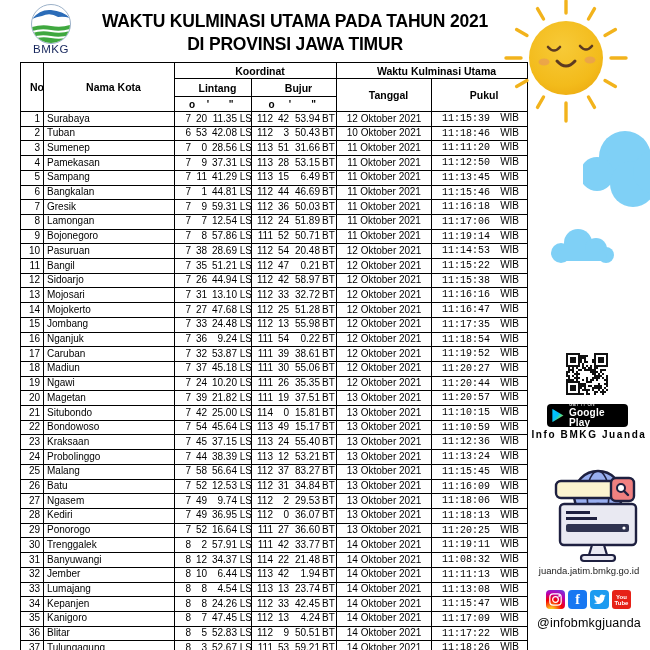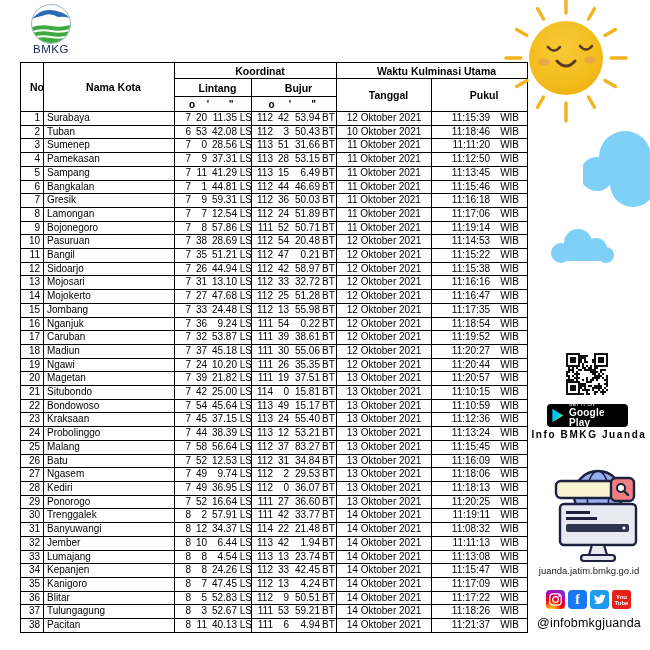--- a/index.html
+++ b/index.html
@@ -31,21 +31,21 @@
   tbody td{height:12.7px;line-height:12.7px;}
   td.c-no{text-align:right;padding-right:3px;}
   td.c-kota{text-align:left;padding-left:3px;}
   .sub{display:inline-block;text-align:right;vertical-align:top;}
   .lat-deg{width:16px;} .lat-min{width:16px;} .lat-sec{width:30px;}
   .lat-suf{width:13px;text-align:right;padding-left:2px;}
   .lon-deg{width:21px;} .lon-min{width:16px;} .lon-sec{width:31px;}
   .lon-suf{width:14px;text-align:left;padding-left:2px;}
   .degsym .sub{text-align:center;font-weight:bold;}
   td.c-tgl{text-align:center;}
-  td.c-pkl .pk-time{display:inline-block;width:52px;text-align:right;margin-left:6px;}
+  td.c-pkl .pk-time{display:inline-block;width:52px;text-align:right;margin-left:6px;font-family:Liberation Mono, monospace;}
   td.c-pkl .pk-zone{display:inline-block;float:right;margin-right:8px;font-weight:normal;}
 
   
   #qr{left:566px;top:352px;width:42px;height:44px;}
   #gp-badge{left:547px;top:404px;width:81px;height:23px;background:#000;border-radius:4px;
             display:flex;align-items:center;padding:0 5px;box-sizing:border-box;}
   #gp-badge svg{width:12px;height:13px;margin-right:5px;flex:0 0 auto;}
   .gp-text{color:#fff;line-height:1;}
   .gp-small{font-size:4.5px;letter-spacing:.4px;display:block;margin-bottom:1px;}
   .gp-big{font-size:10px;font-weight:bold;display:block;letter-spacing:.2px;}
@@ -77,20 +77,22 @@
   <g clip-path="url(#logoClip)">
     <path d="M2 16 Q10 6 21 7 Q33 8 40 15 Q34 13 28 14 Q20 9 12 13 Q6 14 2 16 Z" fill="#2B6CB8"></path>
     <path d="M2 24 Q12 21 21 23 Q31 25 40 22 L40 26 Q30 29 21 27 Q11 25 2 28 Z" fill="#3FA83F"></path>
     <path d="M2 30 Q12 27 21 29 Q31 31 40 28 L40 32 Q30 35 21 33 Q11 31 2 34 Z" fill="#3FA83F"></path>
     <path d="M2 36 Q12 33 21 35 Q31 37 40 34 L40 42 L2 42 Z" fill="#3FA83F"></path>
   </g>
 </svg>
 <div id="logo-label" class="abs">BMKG</div>
 
 <div id="title" class="abs">
+  <div>WAKTU KULMINASI UTAMA PADA TAHUN 2021</div>
+  <div>DI PROVINSI JAWA TIMUR</div>
 </div>
 
 <svg id="sun-svg" class="abs" viewBox="0 0 150 130">
   <defs>
     <radialGradient id="sunGrad" cx="45%" cy="35%" r="75%">
       <stop offset="0%" stop-color="#F7CA38"></stop>
         <stop offset="70%" stop-color="#F3BB1B"></stop>
       <stop offset="100%" stop-color="#ECA90F"></stop>
     </radialGradient>
   </defs>

